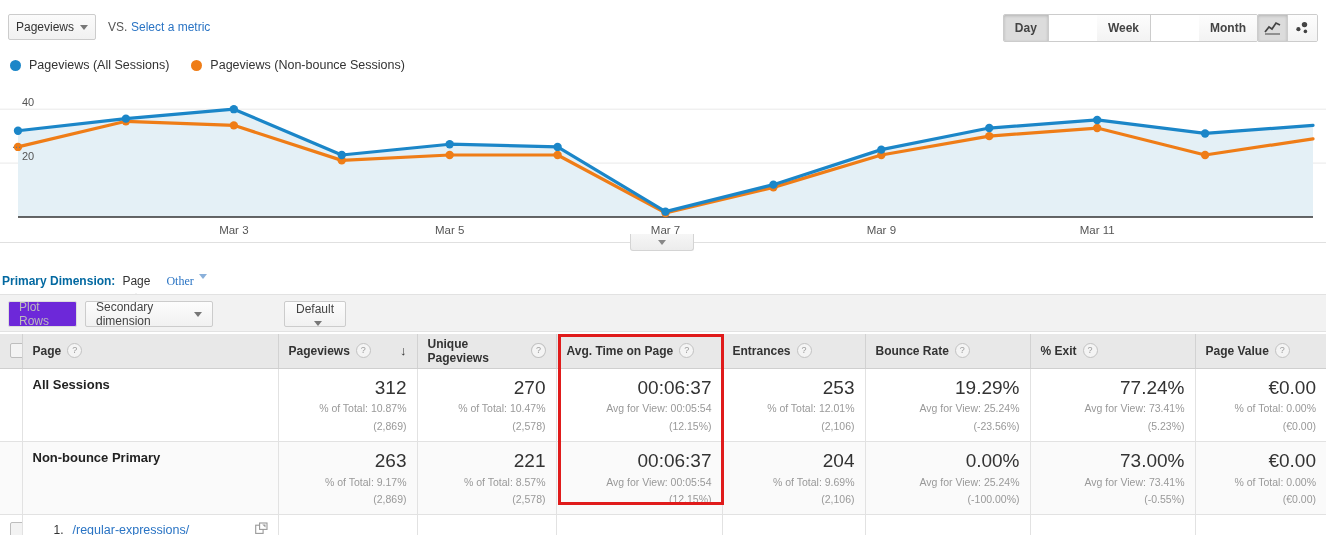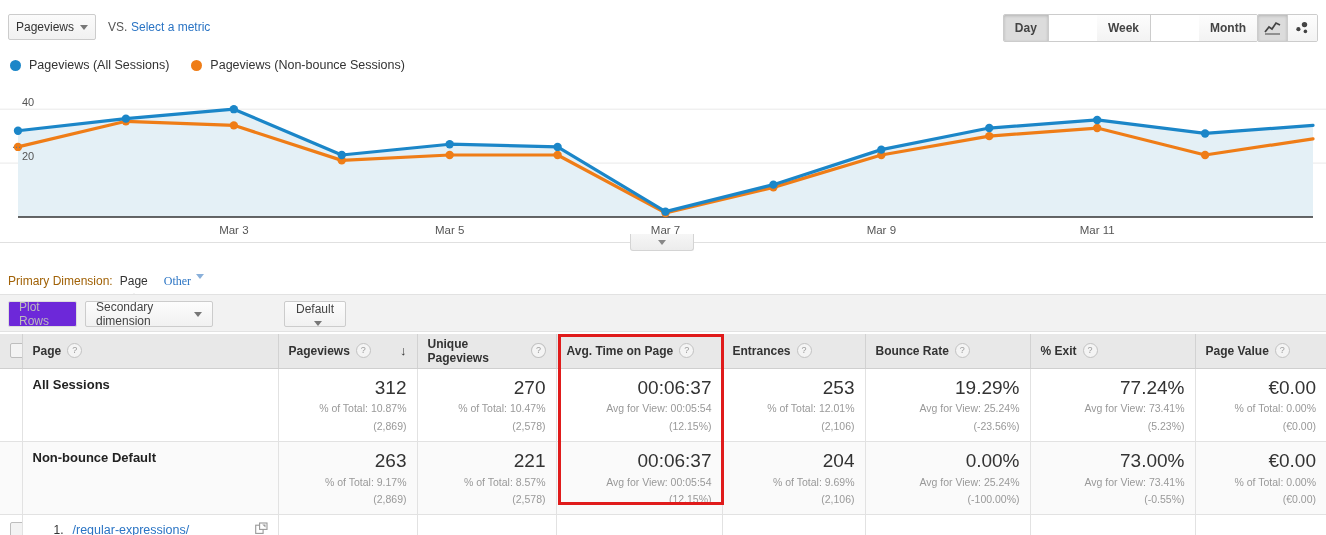--- a/index.html
+++ b/index.html
@@ -47,21 +47,21 @@
   .ylab{font-size:11px;fill:#555;font-family:"Liberation Sans",sans-serif;}
   .xlab{font-size:11.5px;fill:#555;font-family:"Liberation Sans",sans-serif;text-anchor:middle;}
   .chart-ellipsis{position:absolute;left:12px;top:138px;font-size:11px;color:#777;}
   .xaxis-row{position:absolute;left:0;top:220px;width:1326px;height:24px;}
   .chart-bottom-rule{position:absolute;left:0;top:242px;width:1326px;border-top:1px solid #e0e0e0;}
   .expander{position:absolute;left:630px;top:234px;width:62px;height:16px;background:linear-gradient(#f6f6f6,#ececec);border:1px solid #d4d4d4;border-top:none;border-radius:0 0 3px 3px;display:flex;align-items:center;justify-content:center;cursor:pointer;}
   .expander .caret{border-top-color:#888;margin:0;}
 
   
   .primary-dim{position:absolute;left:0;top:270px;width:1326px;height:22px;display:flex;align-items:center;font-size:12px;color:#333;}
-  .pd-label{margin-left:8px;font-weight:normal;color:#a16207;}
+  .pd-label{margin-left:2px;font-weight:bold;color:#0369a1;}
   .pd-value{margin-left:7px;color:#333;position:relative;}
   .pd-value:after{content:"";position:absolute;left:50%;margin-left:-5px;bottom:-10px;width:0;height:0;border-left:5px solid transparent;border-right:5px solid transparent;border-bottom:5px solid #e6e6e6;}
   .pd-other{margin-left:16px;color:#2a74c4;cursor:pointer;display:flex;font-family:Liberation Serif, serif;}
   .pd-other .caret{border-top-color:#8ab0da;margin-left:5px;}
 
   
   .toolbar{position:absolute;left:0;top:294px;width:1326px;height:38px;background:#f2f2f2;border-top:1px solid #e2e2e2;border-bottom:1px solid #e2e2e2;box-sizing:border-box;}
   .btn{position:absolute;display:flex;align-items:center;justify-content:center;height:26px;padding:0 10px;background:linear-gradient(#fdfdfd,#f1f1f1);border:1px solid #ccc;border-radius:2px;font-size:12px;color:#444;box-sizing:border-box;cursor:pointer;}
   .btn.disabled{color:#bbb;background:#6d28d9;border-color:#ddd;cursor:default;}
 
@@ -328,21 +328,21 @@
           </td>
           <td class="cell-num">
             <div class="big">€0.00</div>
             <div class="sub">% of Total: 0.00%</div>
             <div class="sub">(€0.00)</div>
           </td>
         </tr>
 
         <tr class="summary alt">
           <td class="col-check"></td>
-          <td class="seg-name">Non-bounce Default</td>
+          <td class="seg-name">Non-bounce Primary</td>
           <td class="cell-num">
             <div class="big">263</div>
             <div class="sub">% of Total: 9.17%</div>
             <div class="sub">(2,869)</div>
           </td>
           <td class="cell-num">
             <div class="big">221</div>
             <div class="sub">% of Total: 8.57%</div>
             <div class="sub">(2,578)</div>
           </td>

